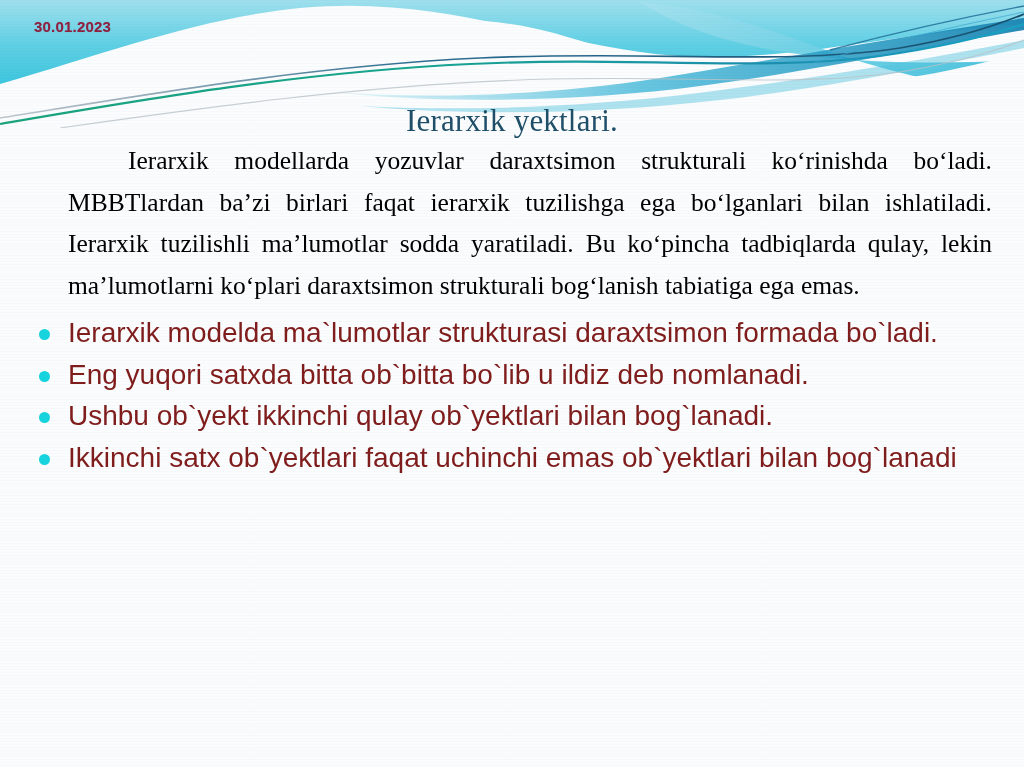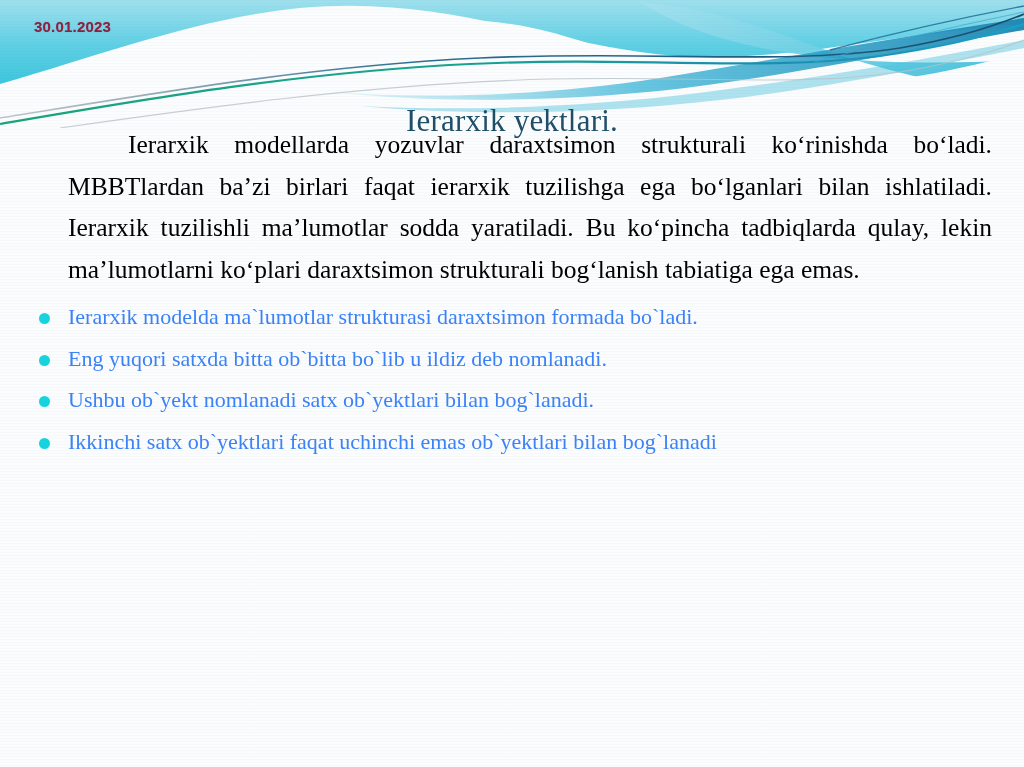--- a/index.html
+++ b/index.html
@@ -75,21 +75,21 @@
     font-family: "Liberation Serif", "DejaVu Serif", serif;
     font-size: 31px;
     font-weight: 400;
     color: #1f4e68;
     letter-spacing: 0.2px;
   }
 
   
   .content {
     position: absolute;
-    top: 124px;
+    top: 140px;
     left: 0;
     width: 1024px;
     z-index: 6;
   }
 
   .lead-paragraph {
     margin: 0 30px 0 28px;
     padding: 0 2px 0 40px;
     text-indent: 60px;
     text-align: justify;
@@ -103,24 +103,24 @@
     list-style: none;
     margin: 6px 0 0 0;
     padding: 0;
   }
 
   .bullet-item {
     position: relative;
     margin: 0 30px 0 28px;
     padding-left: 40px;
     text-align: justify;
-    font-size: 22px;
+    font-size: 28px;
     line-height: 41.5px;
-    color: #3b82f6;
-    font-family: Liberation Serif, serif;
+    color: #7f1d1d;
+    font-family: Liberation Sans, sans-serif;
   }
   .bullet-item:last-child {
     text-align: justify;
   }
 
   .bullet-dot {
     position: absolute;
     left: 11px;
     top: 17px;
     width: 11px;
@@ -220,21 +220,21 @@
       <li class="bullet-item">
         <span class="bullet-dot"></span>
         <span class="bullet-text">Ierarxik modelda ma`lumotlar strukturasi daraxtsimon formada bo`ladi.</span>
       </li>
       <li class="bullet-item">
         <span class="bullet-dot"></span>
         <span class="bullet-text">Eng yuqori satxda bitta ob`bitta bo`lib u ildiz deb nomlanadi.</span>
       </li>
       <li class="bullet-item">
         <span class="bullet-dot"></span>
-        <span class="bullet-text">Ushbu ob`yekt nomlanadi satx ob`yektlari bilan bog`lanadi.</span>
+        <span class="bullet-text">Ushbu ob`yekt ikkinchi qulay ob`yektlari bilan bog`lanadi.</span>
       </li>
       <li class="bullet-item">
         <span class="bullet-dot"></span>
         <span class="bullet-text">Ikkinchi satx ob`yektlari faqat uchinchi emas ob`yektlari bilan bog`lanadi</span>
       </li>
     </ul>
 
   </div>
 
   <div class="paper-texture"></div>

